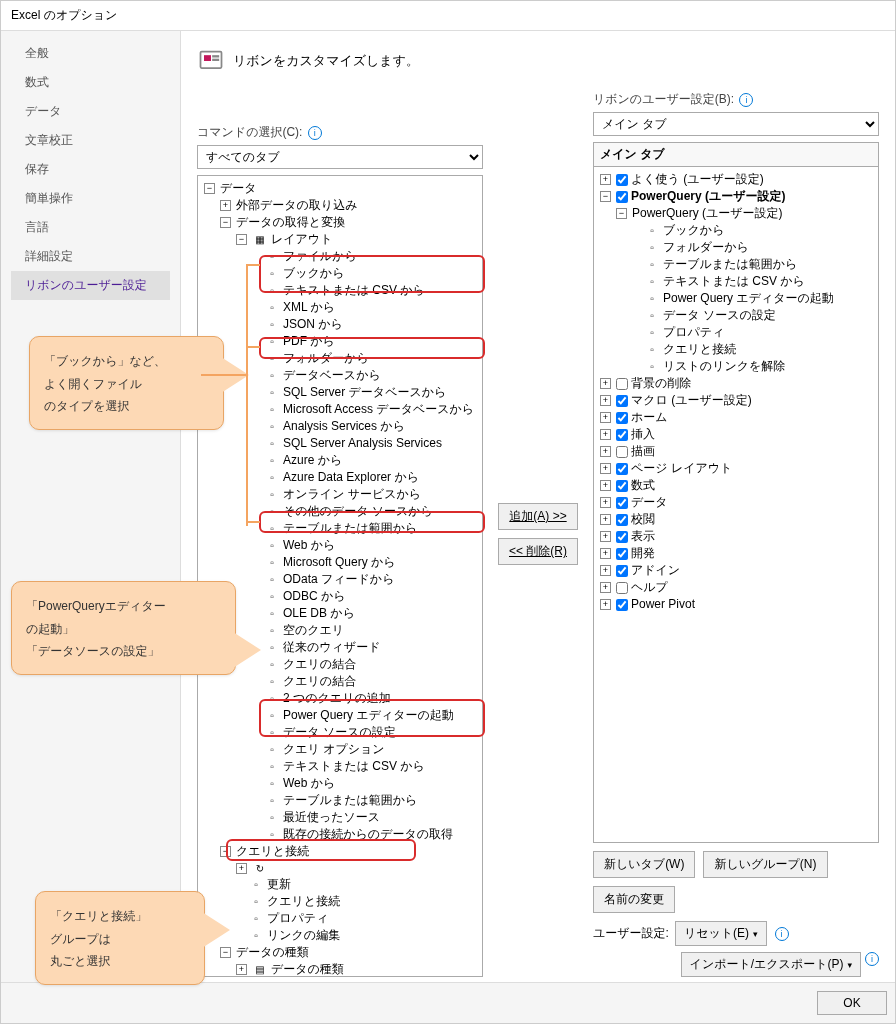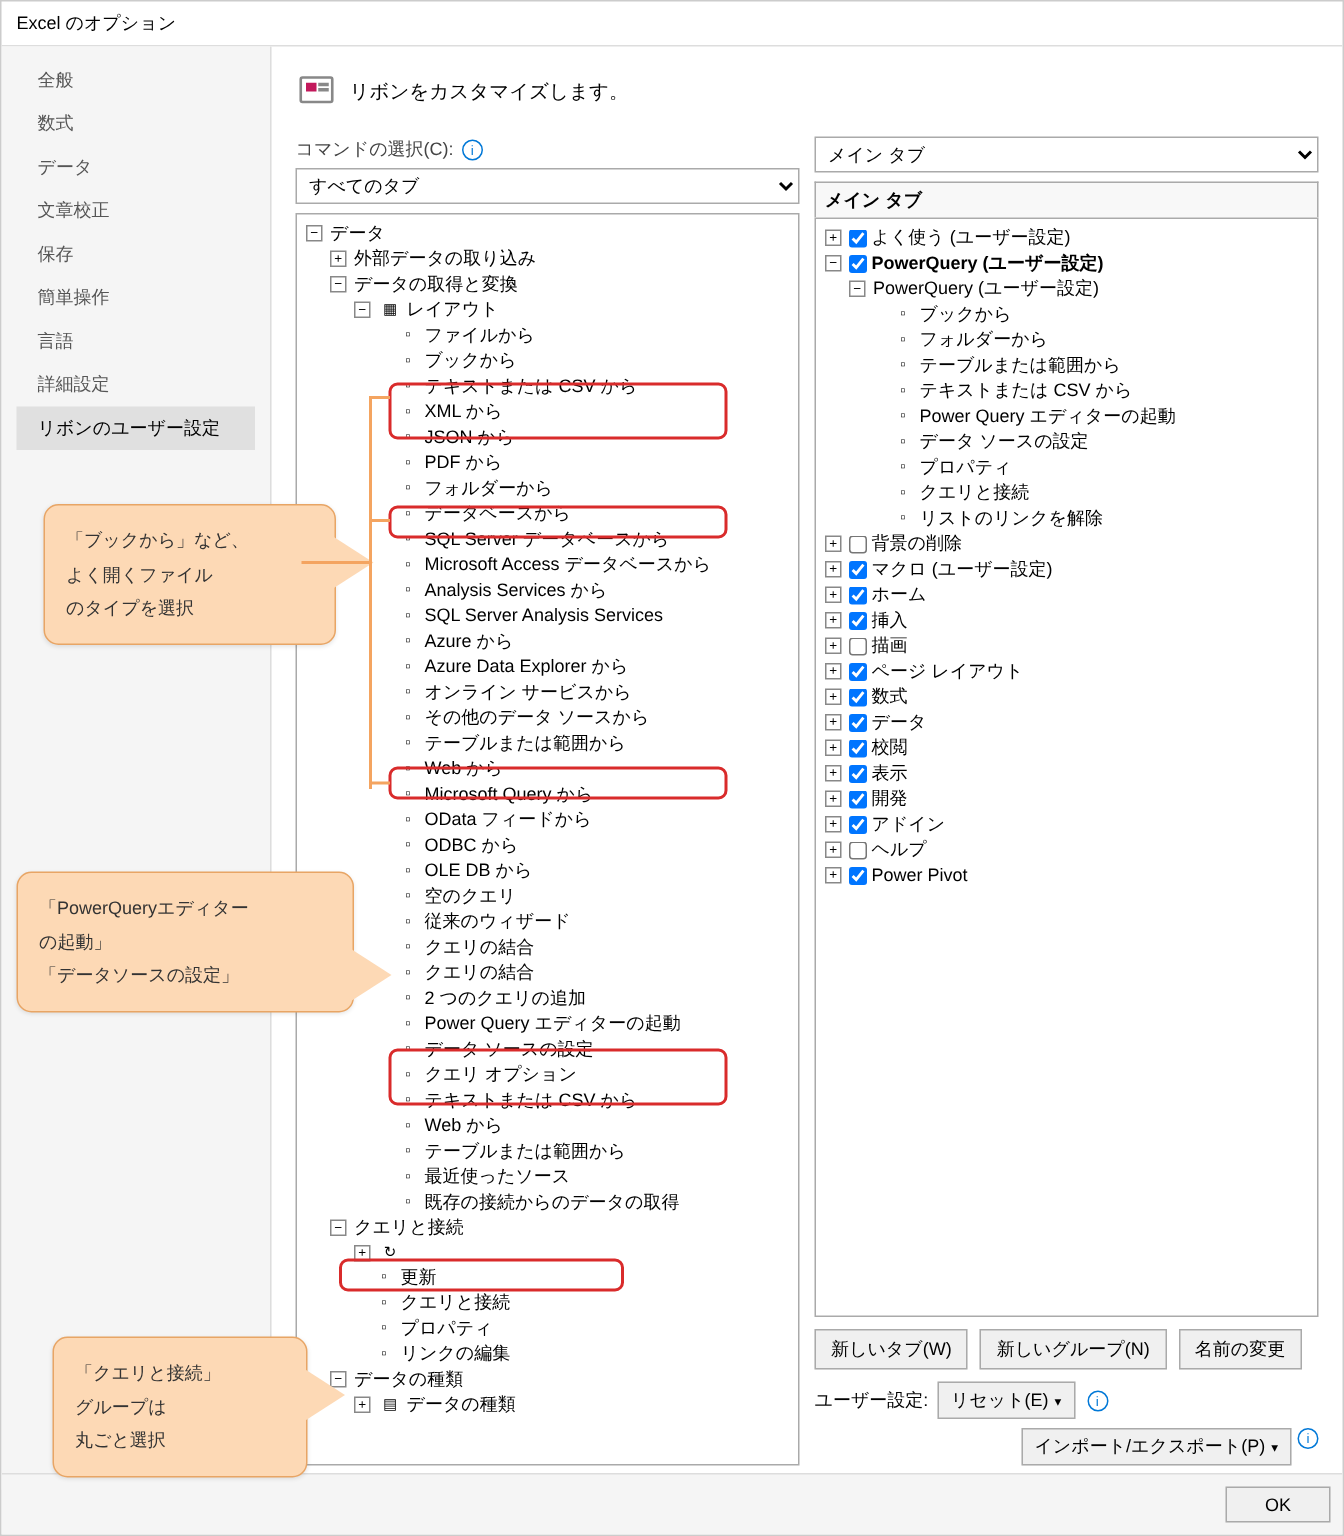--- a/index.html
+++ b/index.html
@@ -5,32 +5,32 @@
 * { margin: 0; padding: 0; box-sizing: border-box; font-family: "Meiryo UI", "Yu Gothic", sans-serif; font-size: 12px; }
 body { background: #fff; width: 896px; height: 1024px; position: relative; overflow: hidden; border: 1px solid #ccc; }
 
 .title-bar { padding: 6px 10px; border-bottom: 1px solid #ddd; font-size: 12px; }
 
 .main-layout { display: flex; height: calc(100% - 60px); }
 
 
 .sidebar { width: 180px; background: #f5f5f5; padding: 8px 10px; border-right: 1px solid #ddd; }
 .sidebar-item { padding: 6px 14px; cursor: pointer; color: #555; }
-.sidebar-item.selected { background: #e0e0e0; color: #000000; }
+.sidebar-item.selected { background: #e0e0e0; color: #4c1d95; }
 
 
 .content { flex: 1; padding: 16px; display: flex; flex-direction: column; }
 
 .heading { display: flex; align-items: center; gap: 8px; margin-bottom: 16px; }
 .heading-icon { width: 28px; height: 28px; display: inline-flex; align-items: center; justify-content: center; }
 
 .two-pane { display: flex; gap: 10px; flex: 1; min-height: 0; }
 
 .pane-col { display: flex; flex-direction: column; }
-.pane-left { flex: 1; }
+.pane-left { flex: 1; margin-top: 33px; }
 .pane-center { width: 90px; display: flex; flex-direction: column; justify-content: center; gap: 8px; align-items: center; }
 .pane-right { flex: 1; }
 
 .label-row { margin-bottom: 4px; color: #444; }
 .info-icon { display: inline-flex; width: 14px; height: 14px; border-radius: 50%; border: 1px solid #0078d7; color: #0078d7; align-items: center; justify-content: center; font-size: 9px; margin-left: 2px; }
 .underline { text-decoration: underline; }
 
 select.dropdown { width: 100%; padding: 3px 4px; border: 1px solid #aaa; background: #fff; margin-bottom: 6px; }
 
 .tree-box { flex: 1; border: 1px solid #aaa; overflow: auto; background: #fff; padding: 4px 2px; }
@@ -477,22 +477,30 @@
                         </li>
                       </ul>
                   </li>
                 </ul>
               </li>
             </ul>
           </div>
         </div>
       </div>
 
+      <div class="pane-col pane-center">
+        <button class="btn"><span class="underline">追加(A) &gt;&gt;</span></button>
+        <button class="btn"><span class="underline">&lt;&lt; 削除(R)</span></button>
+      </div>
 
       <div class="pane-col pane-right">
+        <div class="label-row">
+          <span>リボンのユーザー設定(B):</span>
+          <span class="info-icon">i</span>
+        </div>
         <select class="dropdown">
           <option>メイン タブ</option>
         </select>
 
         <div class="right-header">メイン タブ</div>
         <div class="tree-box right">
           <div class="tree">
             <ul>
               <li>
                   <div class="tree-node">

